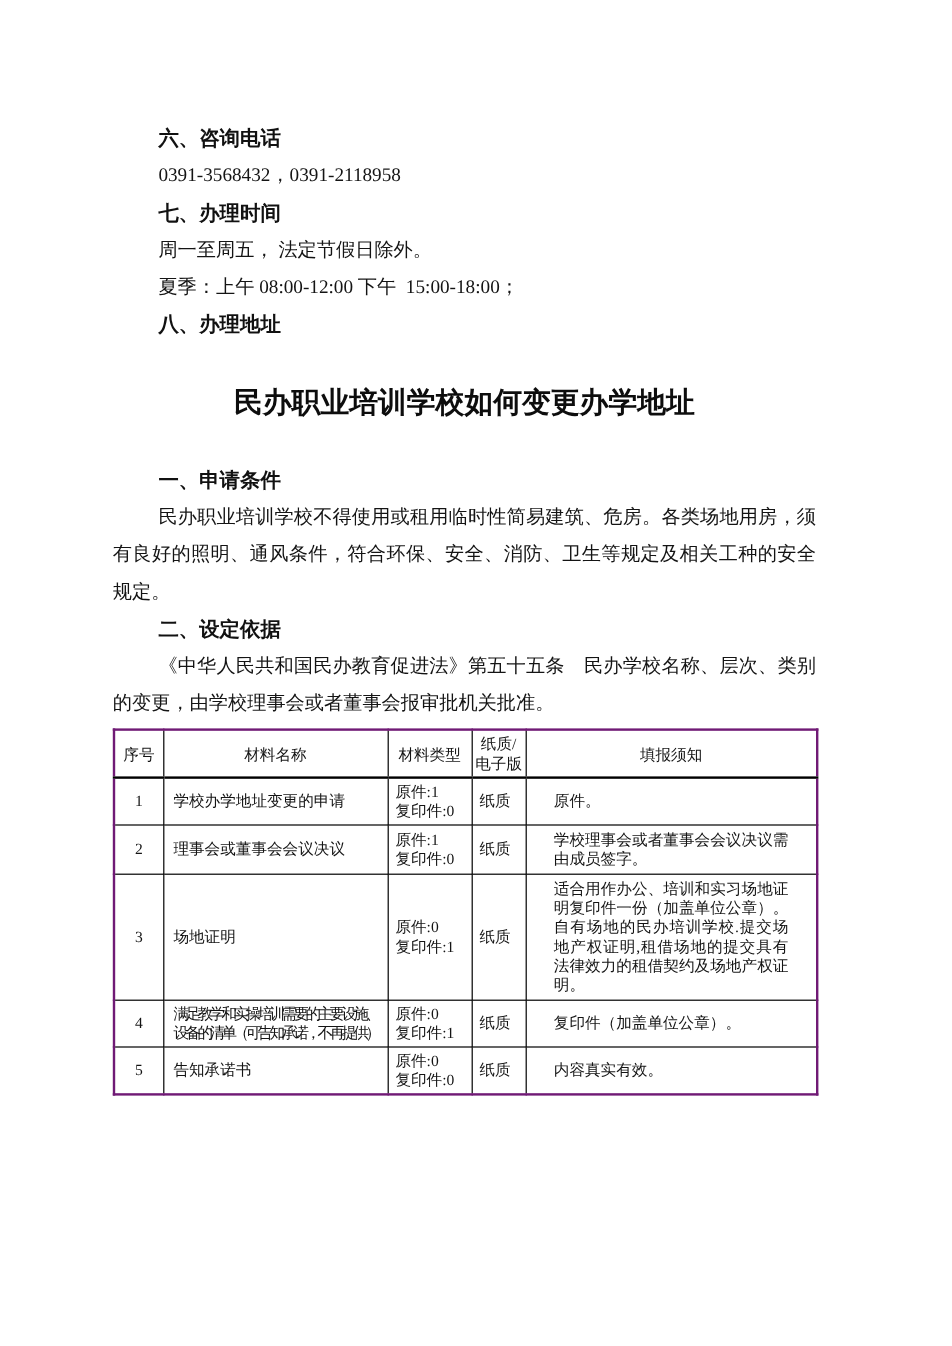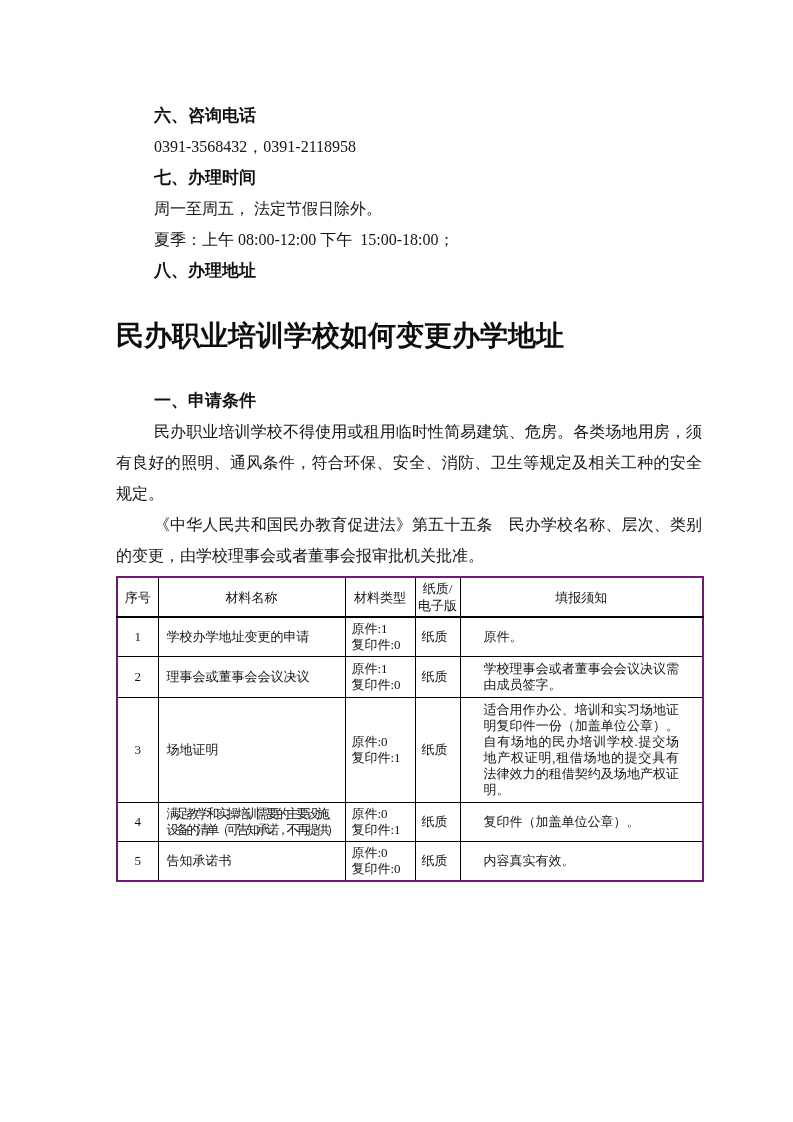--- a/index.html
+++ b/index.html
@@ -6,21 +6,21 @@
   .page {
     position:relative;
     width:793px; height:1122px;
     background:#ffffff;
     color:#141414;
     overflow:hidden;
     font-family:"Liberation Serif","DejaVu Serif",serif;
   }
   .content {
     position:absolute;
-    left:116px; top:100px;
+    left:94px; top:100px;
     width:586px;
   }
   .sec-heading {
     font-family:"Liberation Sans","DejaVu Sans",sans-serif;
     font-weight:700;
     font-size:17px;
     line-height:31px;
     text-indent:38px;
     color:#111;
   }
@@ -32,22 +32,23 @@
   }
   .para {
     font-size:16px;
     line-height:31px;
     text-indent:38px;
     text-align:justify;
   }
   .doc-title {
     font-family:"Liberation Sans","DejaVu Sans",sans-serif;
     font-weight:700;
-    font-size:28px;
+    font-size:24px;
     line-height:36px;
+    text-align:center;
     margin:32px 0 31px 0;
     color:#0d0d0d;
   }
   table.materials {
     width:586px;
     margin-top:5px;
     border-collapse:collapse;
     table-layout:fixed;
     border:2px solid #701a75;
     font-size:13px;
@@ -85,20 +86,21 @@
     <div class="line">周一至周五， 法定节假日除外。</div>
     <div class="line">夏季：上午 08:00-12:00 下午  15:00-18:00；</div>
 
     <div class="sec-heading">八、办理地址</div>
 
     <h1 class="doc-title">民办职业培训学校如何变更办学地址</h1>
 
     <div class="sec-heading">一、申请条件</div>
     <div class="para">民办职业培训学校不得使用或租用临时性简易建筑、危房。各类场地用房，须有良好的照明、通风条件，符合环保、安全、消防、卫生等规定及相关工种的安全规定。</div>
 
+    <div class="sec-heading">二、设定依据</div>
     <div class="para">《中华人民共和国民办教育促进法》第五十五条　民办学校名称、层次、类别的变更，由学校理事会或者董事会报审批机关批准。</div>
 
 
     <table class="materials">
       <colgroup>
         <col style="width:41px">
         <col style="width:187px">
         <col style="width:70px">
         <col style="width:45px">
         <col style="width:243px">

